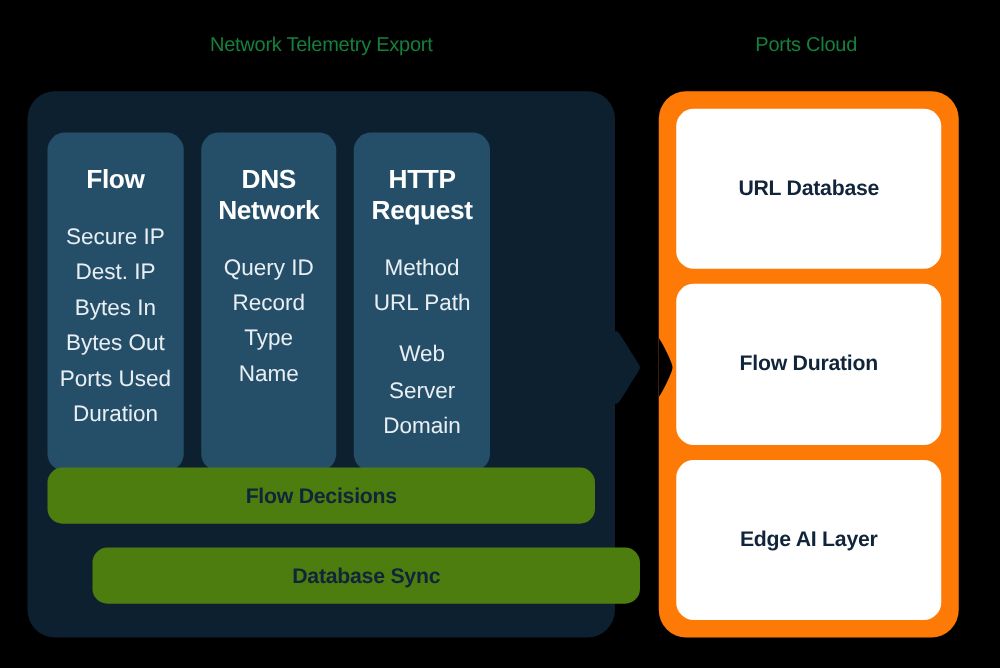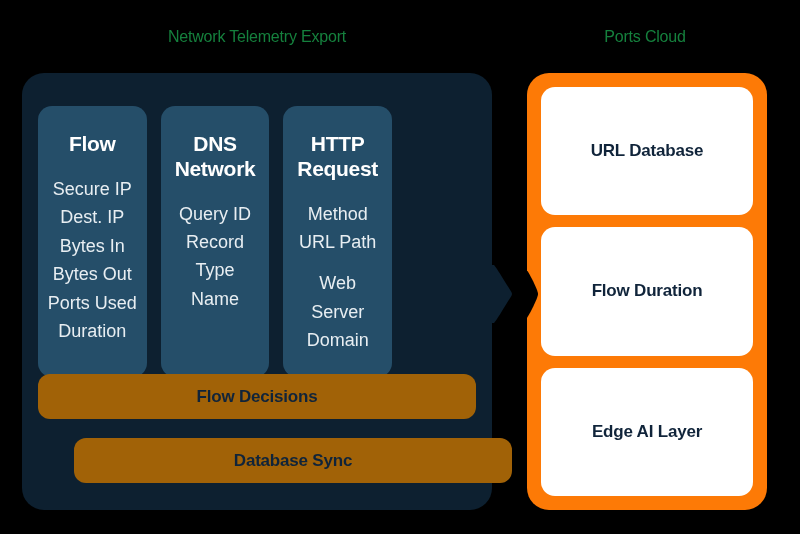--- a/index.html
+++ b/index.html
@@ -94,21 +94,21 @@
     white-space: pre-line;
   }
   .card-field.spaced { margin-top: 13px; }
 
   
   .action-bar {
     position: absolute;
     left: 38px;
     width: 438px;
     height: 45px;
-    background: #a16207;
+    background: #4d7c0f;
     border-radius: 12px;
     display: flex;
     align-items: center;
     justify-content: center;
   }
   #bar-flow-decisions { top: 374px; }
   #bar-database-sync  { top: 438px; margin-left: 36px; }
   .action-bar-label {
     font-size: 17px;
     font-weight: bold;

